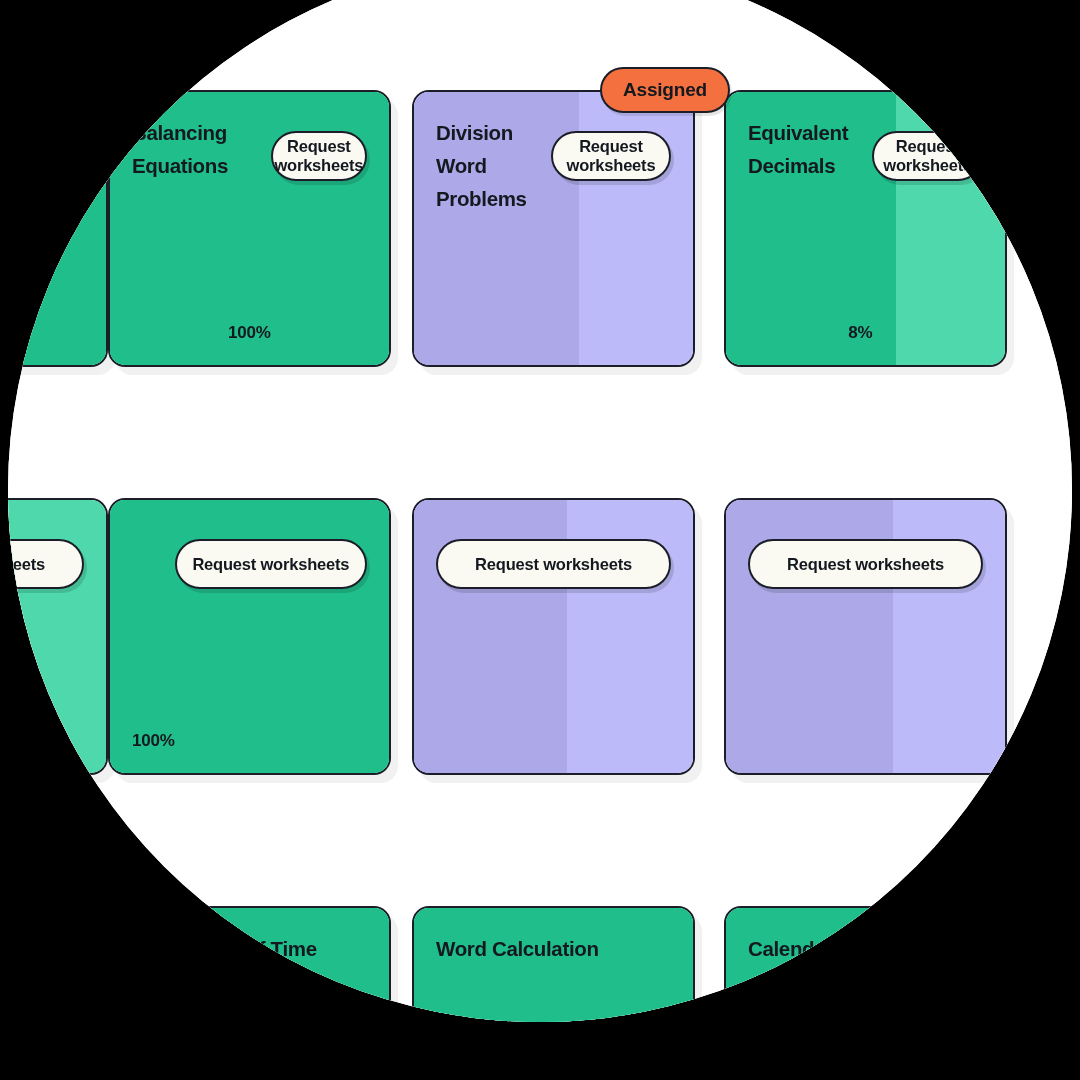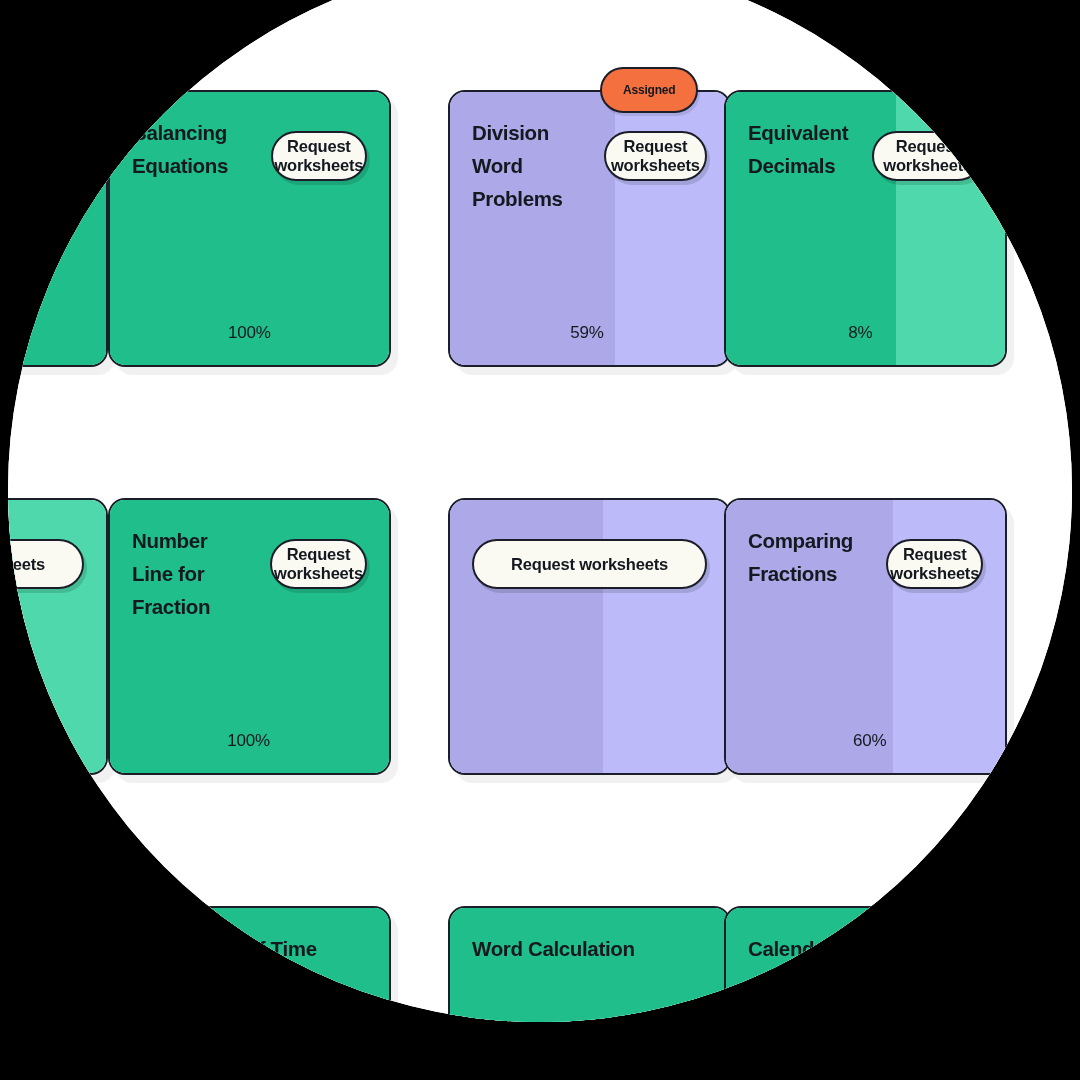--- a/index.html
+++ b/index.html
@@ -73,21 +73,21 @@
     border: 2px solid #1B1E28;
     border-radius: 17px;
     overflow: hidden;
     box-shadow: 7px 8px 0 0 rgba(0,0,0,0.055);
     background: #FFFFFF;
   }
 
   
   .col-0 { left: -175px; }
   .col-1 { left: 108px; }
-  .col-2 { left: 448px; }
+  .col-2 { left: 412px; }
   .col-3 { left: 724px; }
 
   .card-track {
     position: absolute;
     inset: 0;
     width: 100%;
     height: 100%;
   }
   .card-fill {
     position: absolute;
@@ -113,21 +113,21 @@
     font-size: 20.5px;
     font-weight: 700;
     line-height: 1.62;
     letter-spacing: -0.35px;
     color: #14181F;
   }
 
   .card-percent {
     margin-top: auto;
     font-size: 17px;
-    font-weight: 400;
+    font-weight: 700;
     letter-spacing: -0.2px;
     color: #14181F;
   }
 
   .card-button {
     margin-top: 15px;
     height: 50px;
     border: 2px solid #1B1E28;
     border-radius: 26px;
     background: #FAFAF3;
@@ -146,21 +146,21 @@
 
   
   .badge-assigned {
     position: absolute;
     height: 46px;
     padding: 0 21px;
     border: 2px solid #1B1E28;
     border-radius: 24px;
     background: #F4703F;
     color: #14181F;
-    font-size: 12px;
+    font-size: 19px;
     font-weight: 700;
     letter-spacing: -0.2px;
     display: flex;
     align-items: center;
     justify-content: center;
     z-index: 20;
     box-shadow: 2px 3px 0 0 rgba(0,0,0,0.10);
   }
 </style>
 </head>
@@ -190,21 +190,20 @@
               <div class="card-percent">100%</div>
               <button class="card-button">Request worksheets</button>
             </div>
           </div>
           <div class="card col-2 theme-purple">
             <div class="card-track">
               <div class="card-fill" style="width: 59%;"></div>
             </div>
             <div class="card-content">
               <div class="card-title">Division Word Problems</div>
-              <div class="card-percent">59%</div>
               <button class="card-button">Request worksheets</button>
             </div>
           </div>
           <div class="badge-assigned" style="left: 600px; top: -23px; position: absolute;">Assigned</div>
           <div class="card col-3 theme-green">
             <div class="card-track">
               <div class="card-fill" style="width: 61%;"></div>
             </div>
             <div class="card-content">
               <div class="card-title">Equivalent Decimals</div>
@@ -220,40 +219,37 @@
               <div class="card-title"></div>
               <div class="card-percent"></div>
               <button class="card-button">Request worksheets</button>
             </div>
           </div>
           <div class="card col-1 theme-green">
             <div class="card-track">
               <div class="card-fill" style="width: 100%;"></div>
             </div>
             <div class="card-content">
-              <div class="card-title">Number Line for Fraction</div>
               <div class="card-percent">100%</div>
               <button class="card-button">Request worksheets</button>
             </div>
           </div>
           <div class="card col-2 theme-purple">
             <div class="card-track">
               <div class="card-fill" style="width: 55%;"></div>
             </div>
             <div class="card-content">
               <button class="card-button">Request worksheets</button>
             </div>
           </div>
           <div class="card col-3 theme-purple">
             <div class="card-track">
               <div class="card-fill" style="width: 60%;"></div>
             </div>
             <div class="card-content">
-              <div class="card-title">Comparing Fractions</div>
-              <div class="card-percent">60%</div>
               <button class="card-button">Request worksheets</button>
             </div>
           </div>
         </div>
 
       <div class="section-heading">Data</div>
 
       <div class="row row-3">
           <div class="card col-0 theme-green">
             <div class="card-track">

